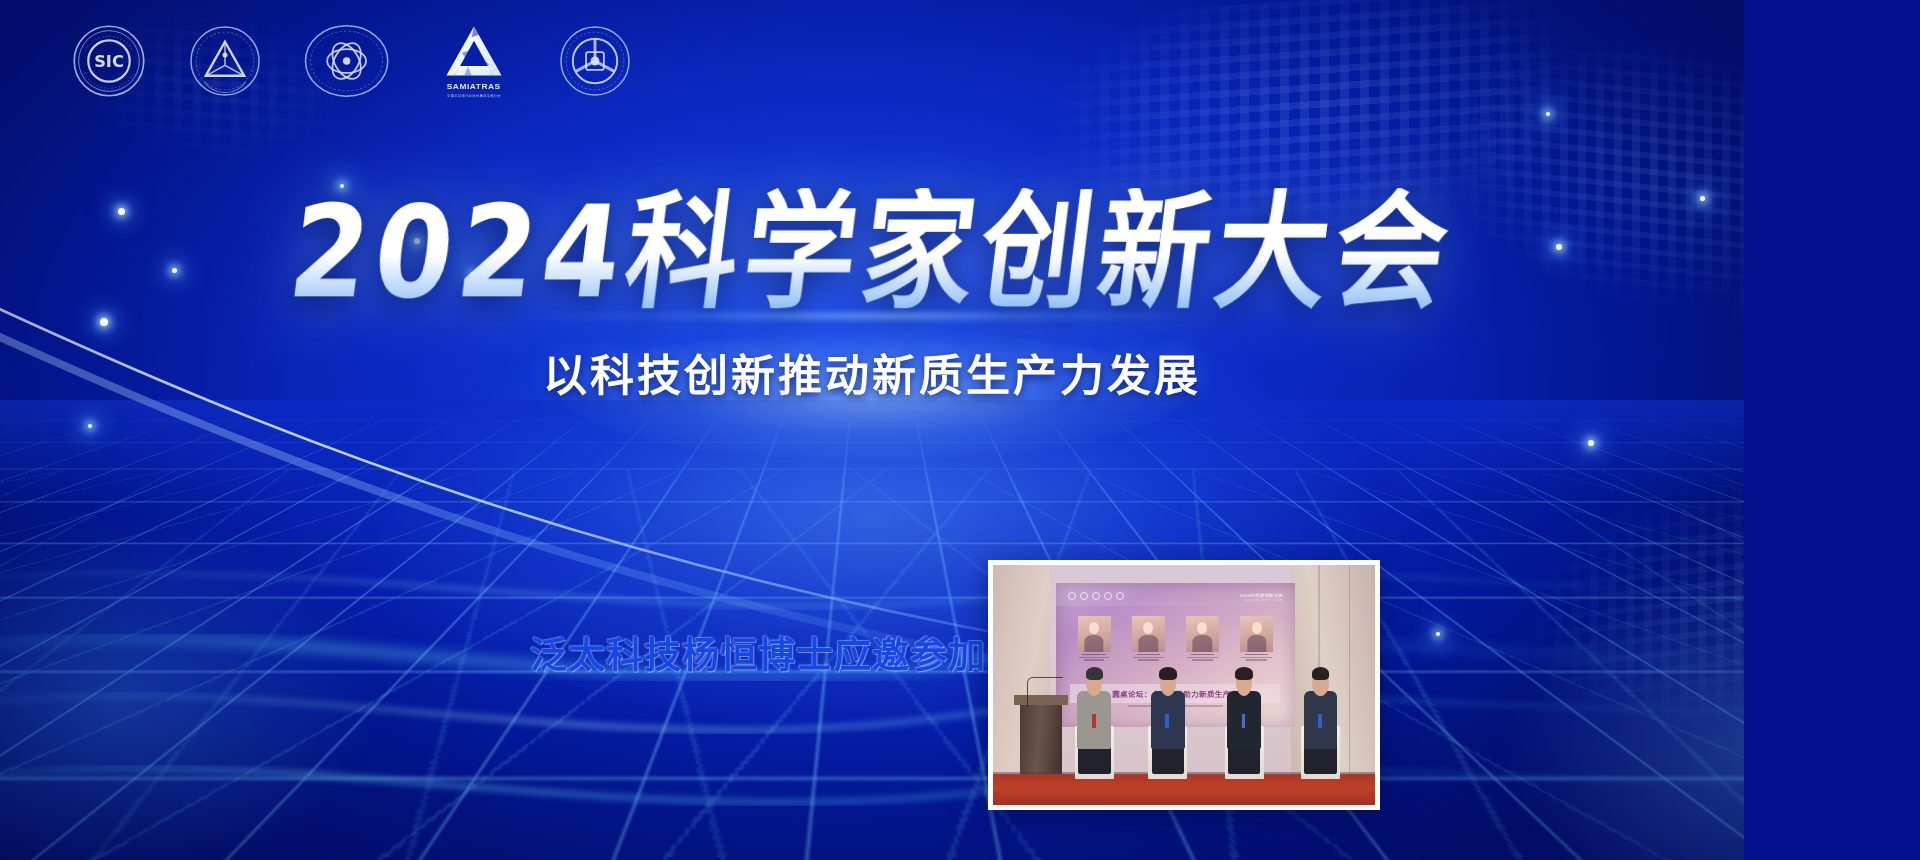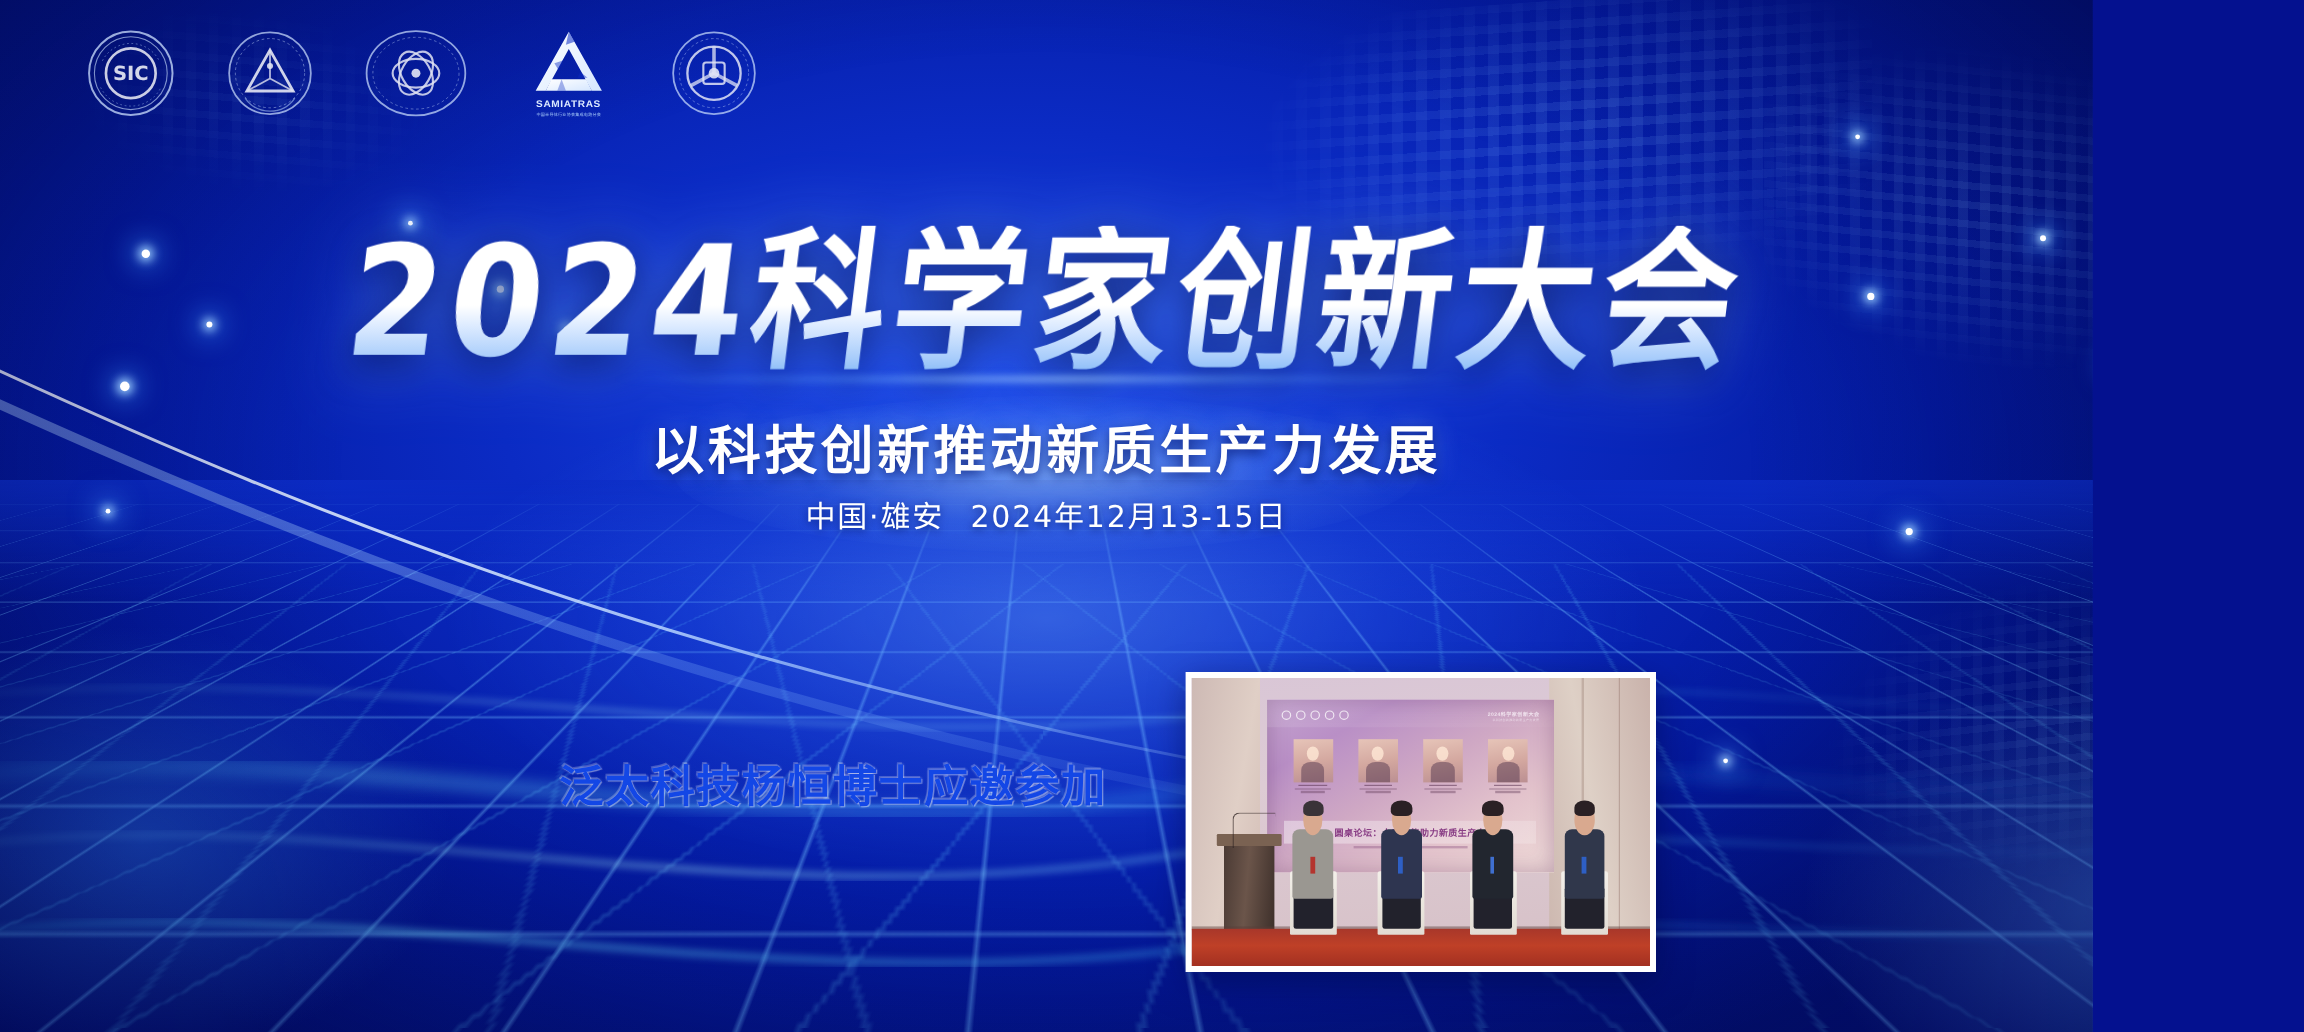--- a/index.html
+++ b/index.html
@@ -240,21 +240,21 @@
     text-shadow: 0 2px 7px rgba(3,20,110,.8);
   }
   .date-line .sep { display: inline-block; width: 22px; }
 
   
   .caption {
     position: absolute;
     left: 466px;
     top: 630px;
     width: 520px;
-    text-align: left;
+    text-align: right;
     z-index: 5;
     font-family: "DejaVu Sans", "Liberation Sans", sans-serif;
     font-size: 37px;
     font-weight: bold;
     line-height: 1.42;
     letter-spacing: 1px;
     color: #1347e6;
     text-shadow:
       0 0 2px rgba(255,255,255,.55),
       1px 1px 0 rgba(255,255,255,.30),
@@ -606,23 +606,20 @@
 
   </div>
 
   <div class="title-block">
     <div class="main-title">2024科学家创新大会</div>
     <div class="title-underglow"></div>
   </div>
 
   <div class="sub-title">以科技创新推动新质生产力发展</div>
 
-  <div class="date-line">
-    <span>中国·雄安</span><span class="sep"></span><span>2024年12月13-15日</span>
-  </div>
 
   <div class="caption">
     <span class="line">泛太科技杨恒博士应邀参加</span>
   </div>
 
   <div class="photo-frame">
     <div class="photo">
       <div class="ph-wall-l"></div>
       <div class="ph-wall-r"></div>
       <div class="ph-wall-rline"></div>

